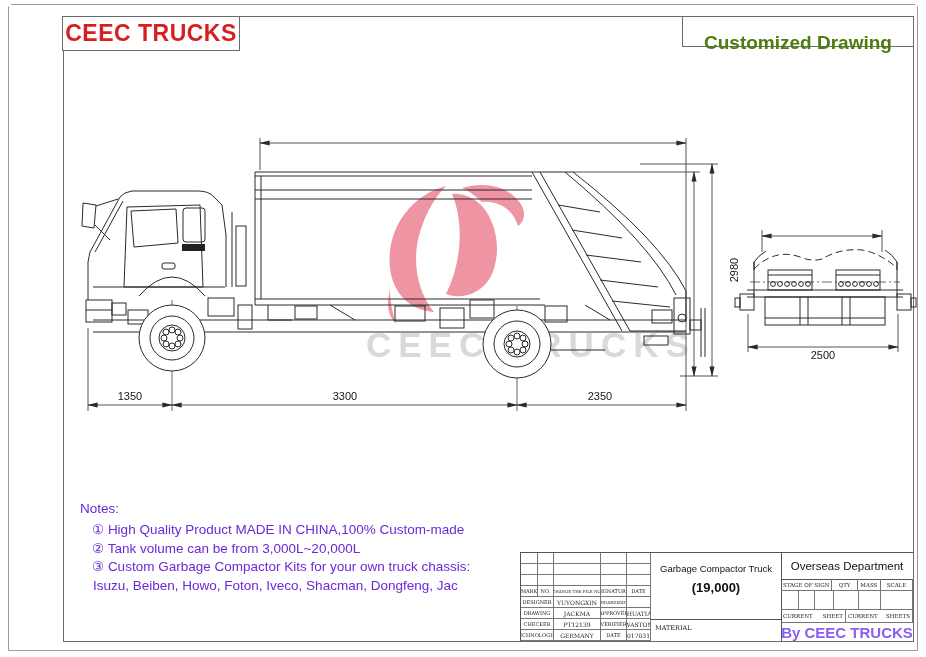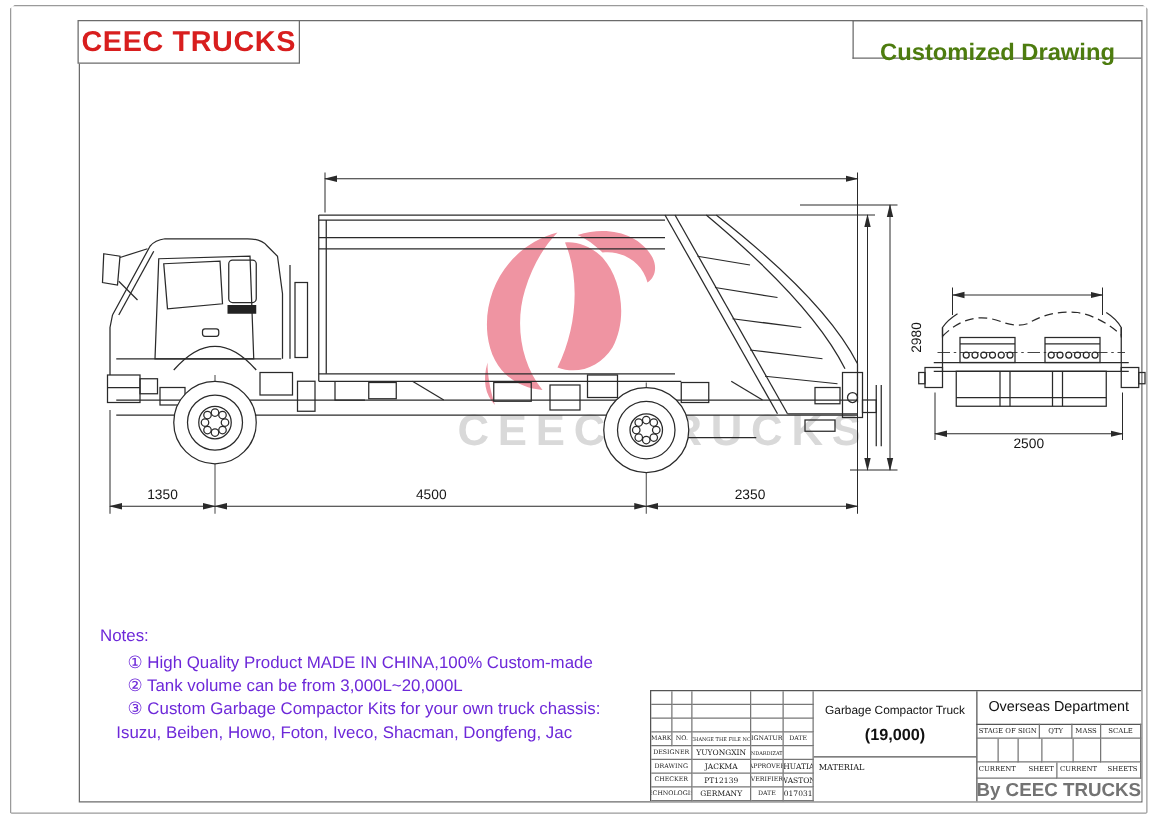--- a/index.html
+++ b/index.html
@@ -25,53 +25,53 @@
   
   .dim{z-index:3;font-size:11px;color:#161616;text-align:center;}
   #dim-front{left:105px;top:390px;width:50px;}
   #dim-wheelbase{left:320px;top:390px;width:50px;}
   #dim-rear{left:575px;top:390px;width:50px;}
   #dim-width{left:798px;top:349px;width:50px;}
   #dim-height{left:712px;top:264px;width:44px;transform:rotate(-90deg);}
   
   #notes{left:80px;top:501px;z-index:3;font-size:13.5px;color:#6d28d9;}
   #notes .nh{margin-bottom:5px;}
-  #notes .ln{margin-left:22px;line-height:18.5px;}
+  #notes .ln{margin-left:12px;line-height:18.5px;}
   #notes .cont{margin-left:13px;line-height:18.5px;}
   
   #tblock{left:520px;top:552px;width:392px;height:88px;z-index:4;background:#fff;
           border-left:1px solid #555;border-top:1px solid #555;font-family:"DejaVu Serif",serif;}
   #rev-table{position:absolute;left:0;top:0;width:130px;height:88px;display:grid;
              grid-template-columns:17px 16px 47px 26px 24px;
              grid-template-rows:repeat(3,11px) 11px repeat(4,11px);}
   #rev-table div{border-right:1px solid #777;border-bottom:1px solid #777;overflow:hidden;
                  font-size:5px;display:flex;align-items:center;justify-content:center;
                  white-space:nowrap;color:#222;}
   #rev-table .v{font-size:6px;}
   #rev-table .tiny{font-size:4px;}
   #mid-cell{position:absolute;left:130px;top:0;width:130px;height:88px;border-right:1px solid #555;}
   #prod-title{position:absolute;left:0;top:10px;width:130px;text-align:center;font-size:9.5px;color:#111;
               font-family:"Liberation Sans",sans-serif;}
   #prod-sub{position:absolute;left:0;top:27px;width:130px;text-align:center;font-size:13px;font-weight:bold;color:#111;
             font-family:"Liberation Sans",sans-serif;}
-  #material-row{position:absolute;left:0;top:52px;width:130px;height:20px;border-top:1px solid #555;}
+  #material-row{position:absolute;left:0;top:66px;width:130px;height:20px;border-top:1px solid #555;}
   #material-row span{position:absolute;left:4px;top:4px;font-size:6.5px;color:#222;}
   #right-cell{position:absolute;left:260px;top:0;width:132px;height:88px;}
   #dept{position:absolute;left:0;top:0;width:132px;height:26px;border-bottom:1px solid #555;
         display:flex;align-items:center;justify-content:center;font-size:11.5px;color:#111;
         font-family:"Liberation Sans",sans-serif;}
   .spec-row{position:absolute;left:0;width:132px;display:flex;}
   .spec-row div{border-right:1px solid #777;border-bottom:1px solid #777;overflow:hidden;
                 font-size:5.5px;display:flex;align-items:center;justify-content:center;color:#222;}
   #spec-h{top:26px;height:12px;}
   #spec-e{top:38px;height:19px;}
   #spec-c{top:57px;height:13px;}
   #spec-c div{justify-content:space-between;padding:0 2px;box-sizing:border-box;}
   #byline{position:absolute;left:0;top:70px;width:132px;height:18px;display:flex;align-items:center;
-          justify-content:center;font-weight:bold;font-size:15px;color:#737373;
+          justify-content:center;font-weight:bold;font-size:15px;color:#8b5cf6;
           font-family:"Liberation Sans",sans-serif;}
 </style>
 </head>
 <body>
 
 <div id="page">
 
   <div class="abs" id="outer-border"></div>
   <div class="abs" id="inner-frame"></div>
 
@@ -251,21 +251,21 @@
       <line x1="762" y1="230" x2="762" y2="252"></line>
       <line x1="882" y1="230" x2="882" y2="252"></line>
       <line x1="762" y1="236" x2="882" y2="236" marker-start="url(#arr)" marker-end="url(#arr)"></line>
       <line x1="748" y1="314" x2="748" y2="352"></line>
       <line x1="898" y1="314" x2="898" y2="352"></line>
       <line x1="748" y1="347" x2="898" y2="347" marker-start="url(#arr)" marker-end="url(#arr)"></line>
     </g>
   </svg>
 
   <div class="abs dim" id="dim-front">1350</div>
-  <div class="abs dim" id="dim-wheelbase">4500</div>
+  <div class="abs dim" id="dim-wheelbase">3300</div>
   <div class="abs dim" id="dim-rear">2350</div>
   <div class="abs dim" id="dim-height">2980</div>
   <div class="abs dim" id="dim-width">2500</div>
 
   <div class="abs" id="notes">
     <div class="nh">Notes:</div>
     <div class="ln"><span>①</span> <span>High Quality Product MADE IN CHINA,100% Custom-made</span></div>
     <div class="ln"><span>②</span> <span>Tank volume can be from 3,000L~20,000L</span></div>
     <div class="ln"><span>③</span> <span>Custom Garbage Compactor Kits for your own truck chassis:</span></div>
     <div class="cont">Isuzu, Beiben, Howo, Foton, Iveco, Shacman, Dongfeng, Jac</div>

